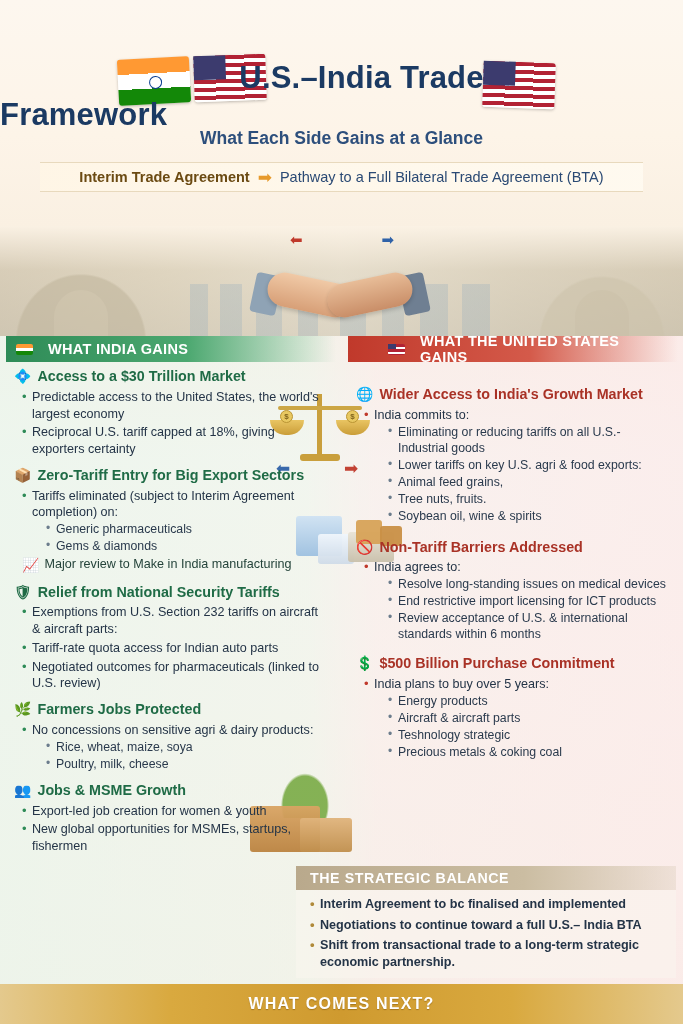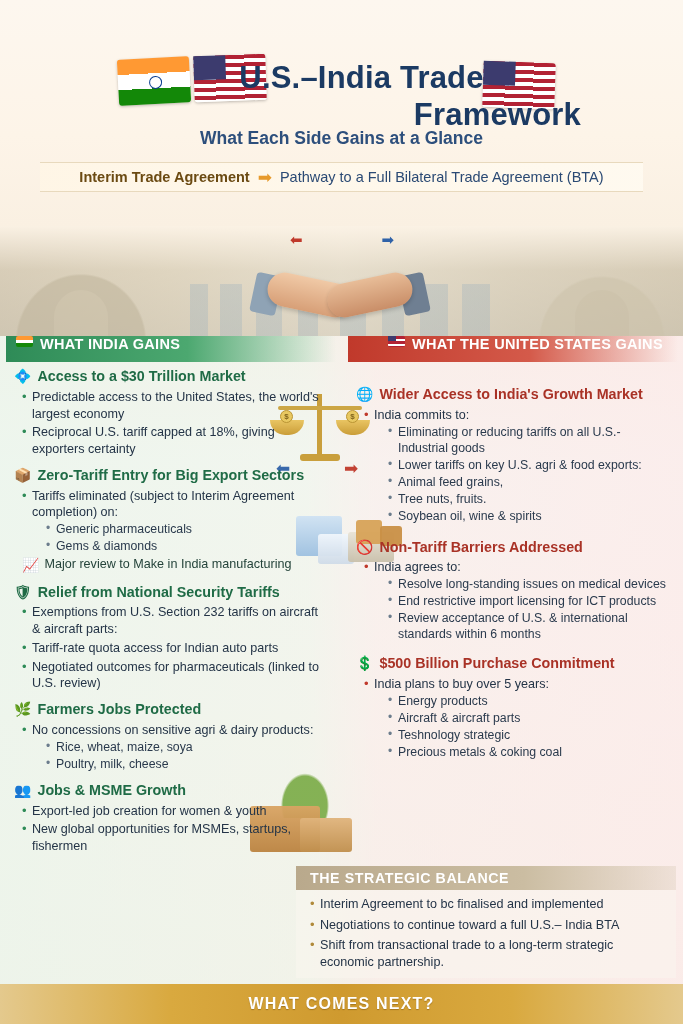--- a/index.html
+++ b/index.html
@@ -47,21 +47,21 @@
   }
   .flag-us2::before{
     content:""; position:absolute; left:0; top:0; width:32px; height:24px; background:#3c3b6e;
   }
 
   .title {
     position: absolute; top: 60px; left: 0; width: 683px;
     font-size: 31px; font-weight: bold; color: #1b3a63; line-height: 1.18;
     letter-spacing: .2px;
   }
-  .title .l2 { display:block; text-align:right; padding-right: 102px;}
+  .title .l2 { display:block; text-align:left; padding-right: 76px;}
   .title .l1 { display:block; text-align:center; padding-left: 40px;}
   .subtitle {
     position: absolute; top: 128px; left: 0; width: 683px;
     font-size: 17.5px; font-weight: bold; color: #2d4f7c;
   }
   .pill-row {
     position: absolute; top: 162px; left: 40px; width: 603px;
     height: 30px;
     background: linear-gradient(90deg, rgba(255,246,230,.9), rgba(255,250,240,.95));
     border-top: 1px solid #e8d9bd; border-bottom: 1px solid #e8d9bd;
@@ -130,21 +130,21 @@
     background: linear-gradient(90deg,
       rgba(235,247,238,.75) 0%, rgba(240,248,240,.6) 45%,
       rgba(252,240,240,.55) 55%, rgba(253,236,236,.75) 100%);
   }
 
   .col { position:absolute; top: 0; }
   .col-left  { left: 6px;  width: 330px; }
   .col-right { left: 348px; width: 330px; }
 
   .col-head {
-    height: 26px; display:flex; align-items:flex-start; gap:7px;
+    height: 26px; display:flex; align-items:center; gap:15px;
     padding: 0 10px; margin-bottom: 6px;
     font-size: 14.5px; font-weight: bold; color: #ffffff; letter-spacing:.3px;
   }
   .head-india {
     background: linear-gradient(90deg,#2e8b57 0%, #4ca870 55%, rgba(120,190,150,0) 100%);
   }
   .head-us {
     background: linear-gradient(90deg,#c0392b 0%, #d45a4a 55%, rgba(212,100,90,0) 100%);
     padding-left: 40px;
   }
@@ -218,21 +218,21 @@
   
   .strategic {
     position:absolute; left: 296px; top: 530px; width: 380px;
   }
   .strat-head {
     height: 24px; display:flex; align-items:center; padding-left: 14px;
     font-size: 14.2px; font-weight: bold; color:#fff; letter-spacing:.6px;
     background: linear-gradient(90deg,#b9a98c 0%, #cbbda2 60%, rgba(203,189,162,.25) 100%);
   }
   .strat-body { padding: 6px 10px 4px 12px; background: rgba(250,246,238,.55); }
-  .strat-body ul { list-style:none; }
+  .strat-body ul { list-style:none;font-weight:bold; }
   .strat-body li {
     position:relative; padding-left: 12px; margin-bottom: 4px;
     font-size: 12.6px; line-height:1.32; color:#243447;
   }
   .strat-body li::before{ content:"•"; position:absolute; left:2px; top:-1px; color:#b08a3a; font-size:13px;}
 
   
   .footer {
     position:absolute; left:0; bottom:0; width:683px; height:40px;
     background: linear-gradient(90deg,#e4c98d 0%, #d9a93f 25%, #cf9a2f 50%, #d9a93f 75%, #e4c98d 100%);

